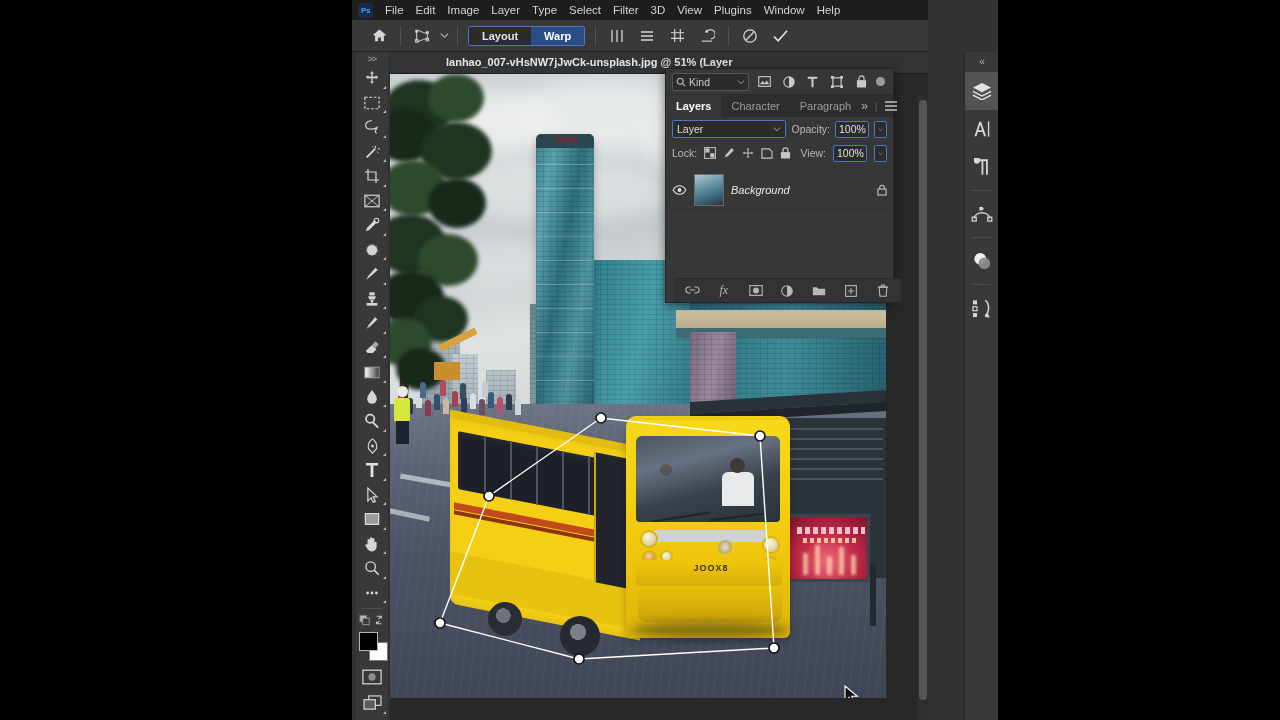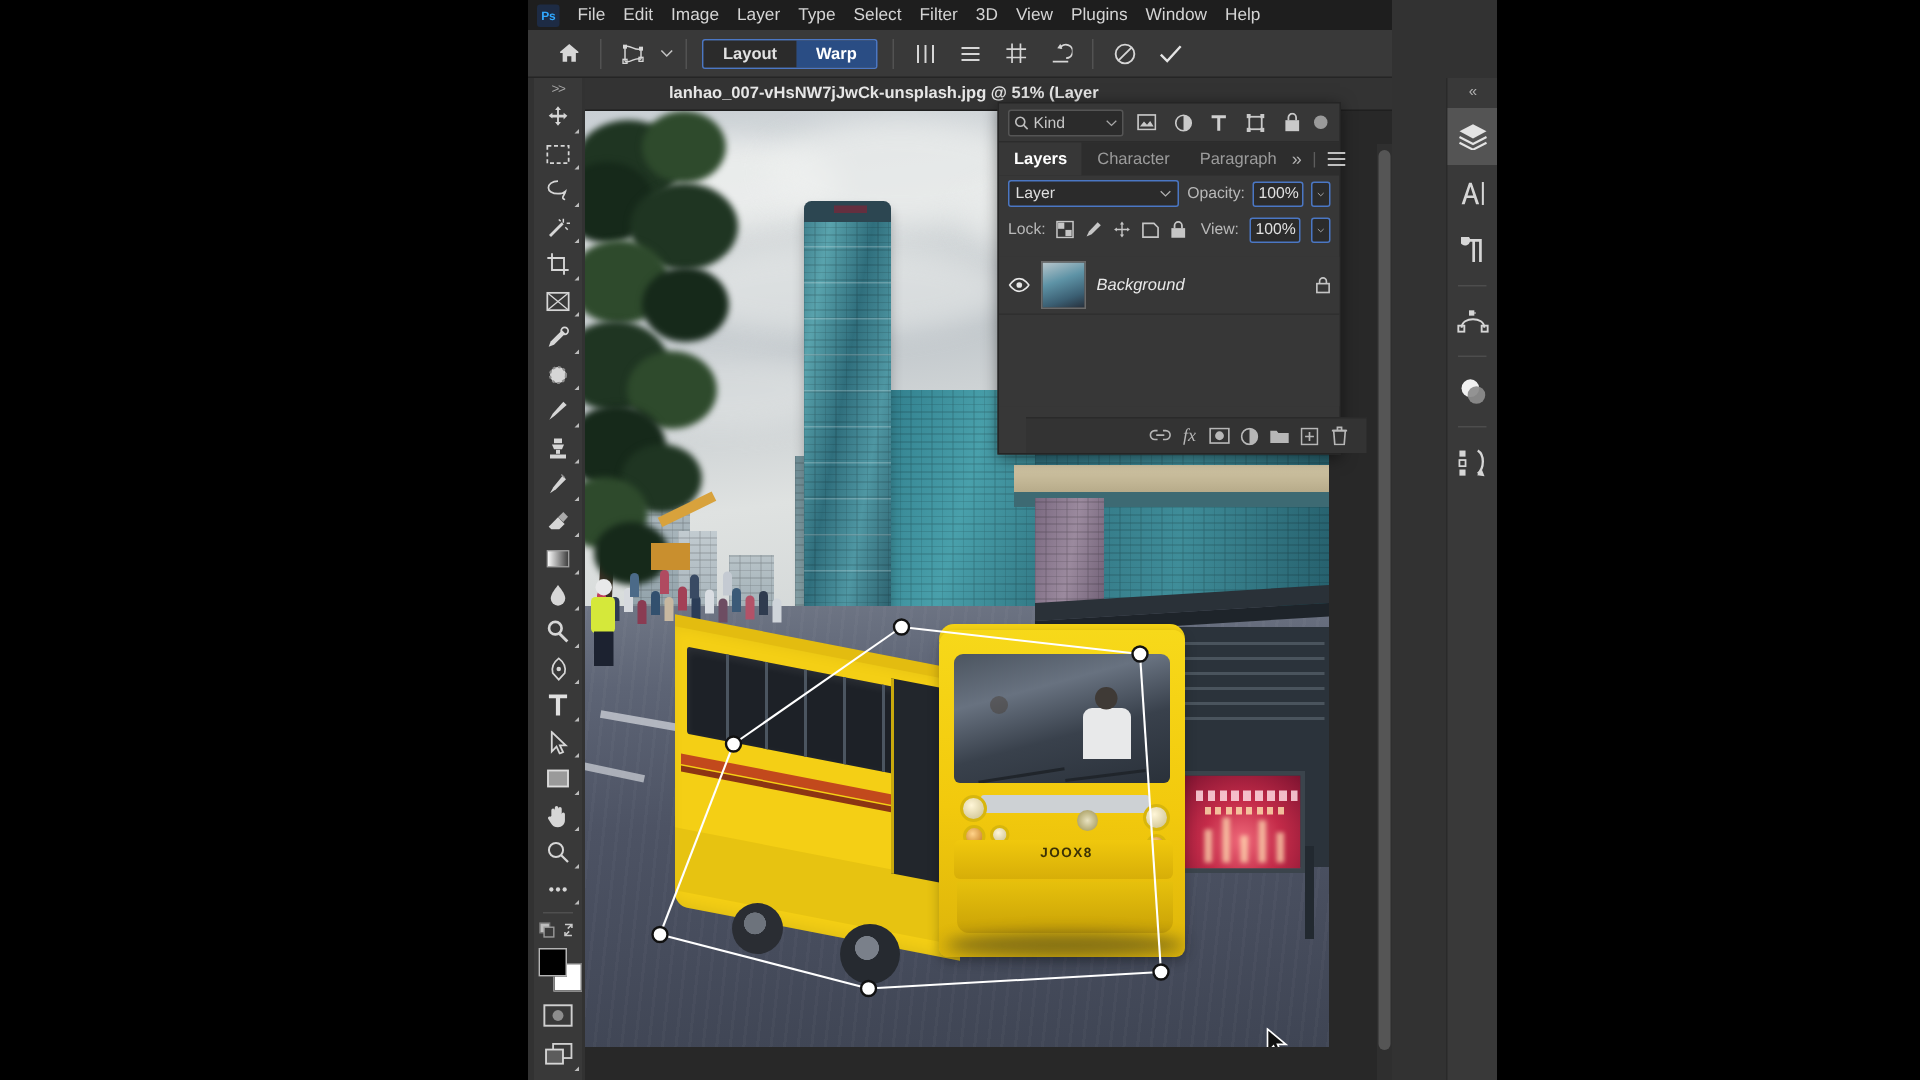--- a/index.html
+++ b/index.html
@@ -198,22 +198,22 @@
   .layer-row.sel { background:#14568c; }
   .eye { width:15px; display:flex; align-items:center; justify-content:center; color:#d8d8d8; }
   .thumb { width:30px; height:32px; border:1px solid #6a6a6a; position:relative; overflow:hidden;
            background-image:linear-gradient(45deg,#bdbdbd 25%,transparent 25%,transparent 75%,#bdbdbd 75%),
                             linear-gradient(45deg,#bdbdbd 25%,#ffffff 25%,#ffffff 75%,#bdbdbd 75%);
            background-size:8px 8px; background-position:0 0,4px 4px; }
   .thumb.bgthumb { background:linear-gradient(160deg,#b8c6cc 0%,#5e93a6 40%,#3b5f73 75%,#27303c 100%); }
   .layer-name { font-size:11px; color:#e8e8e8; }
   .layer-name.italic { font-style:italic; }
   .lock-badge { margin-left:auto; color:#c5c5c5; font-size:10px; }
-  #lp-footer { position:absolute; left:18px; bottom:0; width:100%; height:24px; background:#333333; border-top:1px solid #2a2a2a;
-               display:flex; align-items:center; justify-content:flex-end; padding:0 8px; }
+  #lp-footer { position:absolute; left:8px; bottom:0; width:100%; height:24px; background:#333333; border-top:1px solid #2a2a2a;
+               display:flex; align-items:center; justify-content:space-between; padding:0 8px; }
   .ft-ic { color:#b7b7b7; display:flex; align-items:center; justify-content:center; width:20px; height:20px; font-size:11px; }
 
   
   #dock { position:absolute; right:0; top:52px; width:34px; height:668px; background:#393939; border-left:1px solid #2a2a2a; }
   #dock-collapse { height:20px; color:#b0b0b0; font-size:10px; text-align:center; line-height:20px; letter-spacing:-1px; }
   .dock-ic { width:34px; height:38px; display:flex; align-items:center; justify-content:center; color:#d2d2d2; }
   .dock-ic.active { background:#545454; }
   .dock-sep { height:1px; margin:4px 7px; background:#4d4d4d; }
   svg { display:block; }
 </style>

